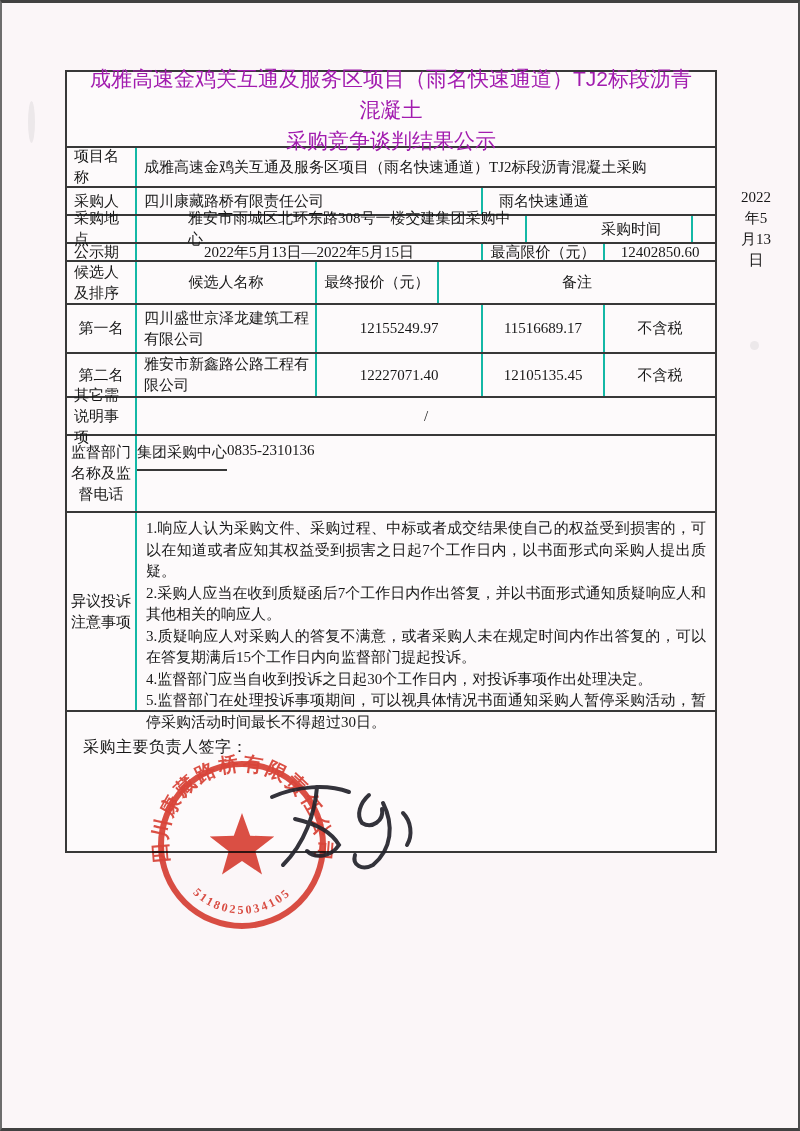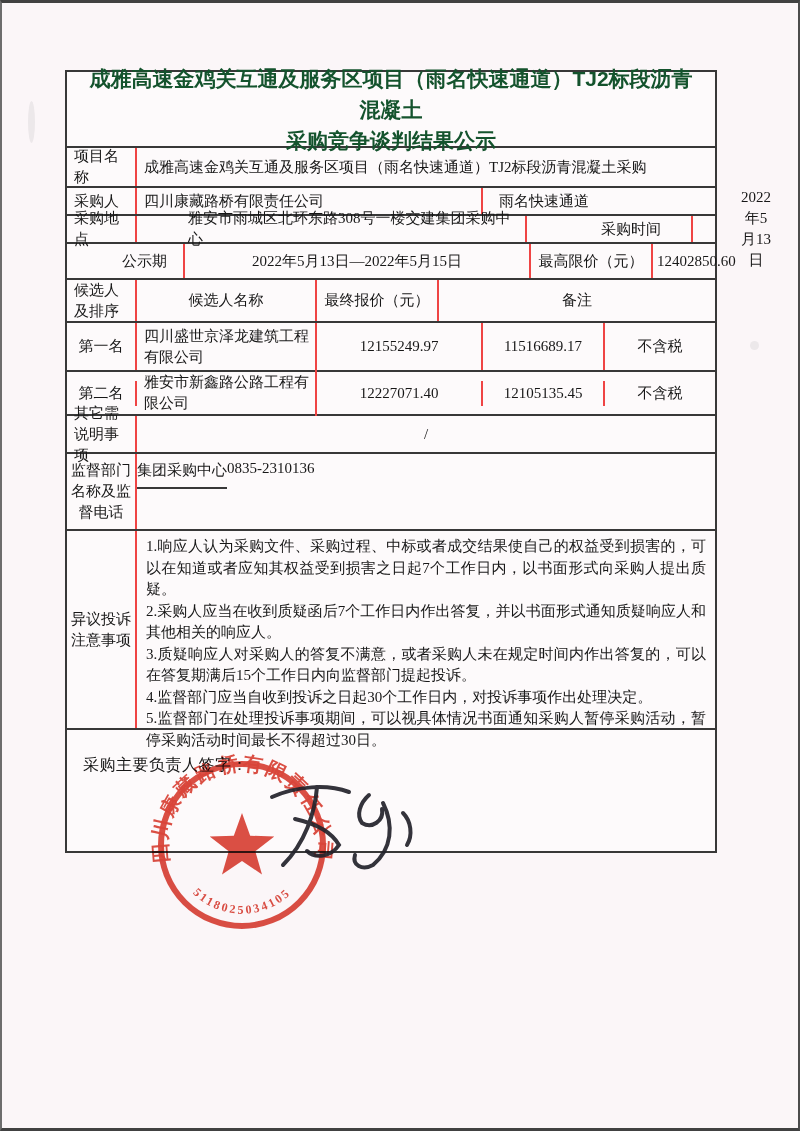--- a/index.html
+++ b/index.html
@@ -11,41 +11,41 @@
     font-family:"Liberation Serif", serif;color:#171717;overflow:hidden;
   }
   .smudge{position:absolute;background:rgba(130,130,140,.12);border-radius:50%;}
   .doc-table{
     position:absolute;left:63px;top:67px;width:652px;height:783px;box-sizing:border-box;
     border:2px solid #383838;background:#fdfafb;
   }
   .row{display:flex;border-bottom:2px solid #383838;box-sizing:border-box;}
   .row:last-child{border-bottom:none;}
   .cell{
-    box-sizing:border-box;border-right:2px solid #ef4444;
+    box-sizing:border-box;border-right:2px solid #14b8a6;
     display:flex;align-items:center;justify-content:center;
     font-size:15px;line-height:21px;padding:2px 4px;text-align:center;
   }
   .cell:last-child{border-right:none;}
   .cA{width:70px;flex:none;}
   .cB{width:180px;flex:none;}
   .cC{width:166px;flex:none;}
   .cD{width:122px;flex:none;}
   .cE{flex:1;}
   .cBC{width:346px;flex:none;}
   .cBE{flex:1;}
   .left{justify-content:flex-start;text-align:left;padding-left:7px;padding-right:6px;}
   .title-row{height:76px;}
   .title-cell{
     flex:1;display:flex;align-items:center;justify-content:center;text-align:center;
-    font-family:"Liberation Sans", sans-serif;font-weight:bold;
-    font-size:21px;line-height:31px;color:#14532d;padding:0 14px;
+    font-family:"Liberation Sans", sans-serif;font-weight:normal;
+    font-size:21px;line-height:31px;color:#a21caf;padding:0 14px;
   }
-  .h-r1{height:40px;} .h-r2{height:28px;} .h-r3{height:28px;gap:44px;} .h-r4{height:36px;padding-left:48px;}
-  .h-r5{height:43px;} .h-r6{height:49px;} .h-r7{height:44px;align-items:center;} .h-r8{height:38px;}
+  .h-r1{height:40px;} .h-r2{height:28px;} .h-r3{height:28px;gap:44px;} .h-r4{height:18px;}
+  .h-r5{height:43px;} .h-r6{height:49px;} .h-r7{height:44px;} .h-r8{height:38px;}
   .h-r9{height:77px;} .h-r10{height:199px;} .h-r11{height:68px;}
   .stack{display:flex;flex:1;}
   .sub{flex:none;display:flex;align-items:center;justify-content:center;
        font-size:15px;box-sizing:border-box;}
   .sub1{height:35px;border-bottom:2px solid #383838;}
   .sub2{height:28px;}
   .objection-text{
     align-items:flex-start;justify-content:flex-start;text-align:justify;
     padding:5px 9px 0 9px;font-size:15px;line-height:21.5px;
   }

